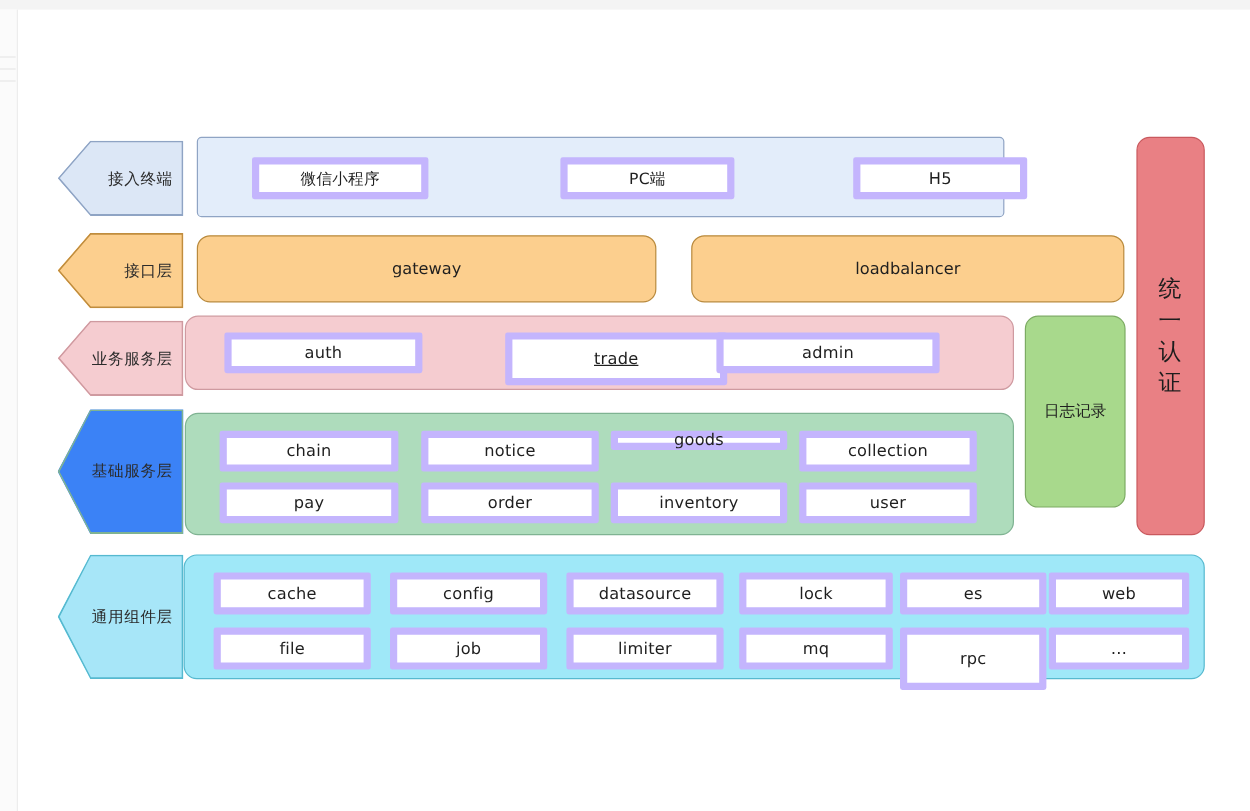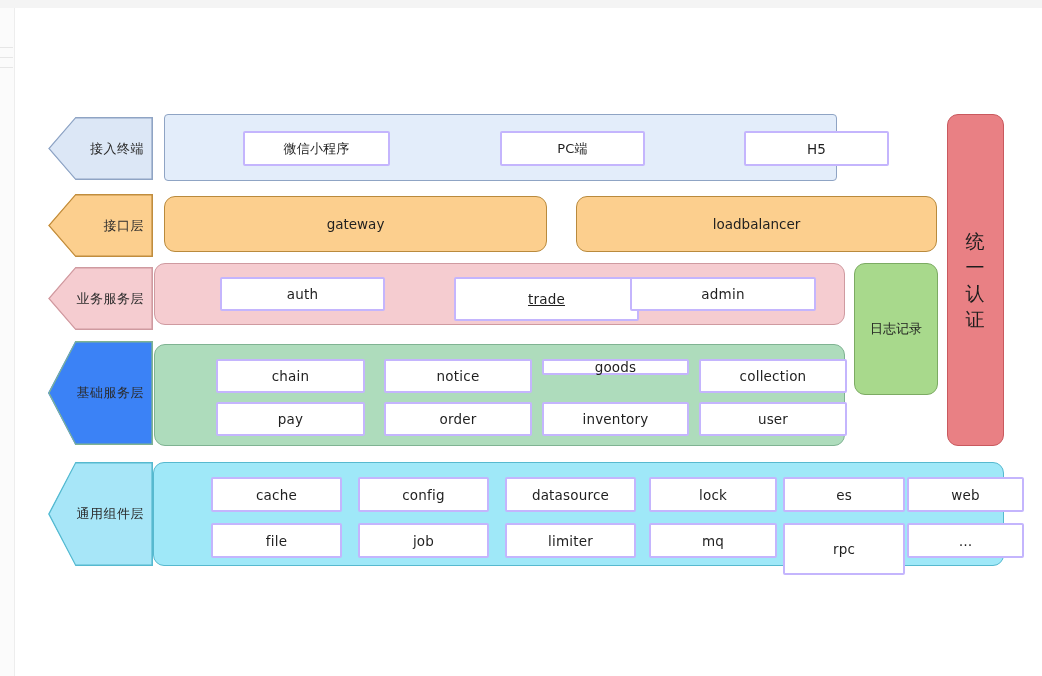--- a/index.html
+++ b/index.html
@@ -83,29 +83,28 @@
     border-radius: 11px;
     border: 1px solid #9aa3ad;
   }
   .layer-panel.sharp { border-radius: 3px; }
 
   
   .cell {
     position: absolute;
     box-sizing: border-box;
     background: #ffffff;
-    border: 2px solid #c4b5fd;
+    border: 6px solid #c4b5fd;
     border-radius: 2px;
     display: flex;
     align-items: center;
     justify-content: center;
     font-size: 13.5px;
     color: #1f1f1f;
     letter-spacing: .2px;
-    margin-left: 33px;
   }
   .cell.cjk { font-size: 13px; }
 
   
   .block {
     position: absolute;
     box-sizing: border-box;
     border-radius: 11px;
     border: 1px solid #b98a3d;
     display: flex;
@@ -232,21 +231,21 @@
   <div class="cell" style="left:750px; top:477px; width:122px; height:35px;">es</div>
   <div class="cell" style="left:874px; top:477px; width:117px; height:35px;">web</div>
 
   <div class="cell" style="left:325px; top:523px; width:131px; height:35px;">job</div>
   <div class="cell" style="left:178px; top:523px; width:131px; height:35px;">file</div>
   <div class="cell" style="left:472px; top:523px; width:131px; height:35px;">limiter</div>
   <div class="cell" style="left:616px; top:523px; width:128px; height:35px;">mq</div>
   <div class="cell" style="left:750px; top:523px; width:122px; height:52px;">rpc</div>
   <div class="cell" style="left:874px; top:523px; width:117px; height:35px;">…</div>
 
-  <div class="side-panel" style="left:854px; top:263px; width:84px; height:132px; background:#a8d98c; border:1px solid #7cab63;">
+  <div class="side-panel" style="left:854px; top:263px; width:84px; height:160px; background:#a8d98c; border:1px solid #7cab63;">
     <span class="side-label">日志记录</span>
   </div>
 
   <div class="side-panel" style="left:947px; top:114px; width:57px; height:332px; background:#e98084; border:1px solid #c9595e;">
     <div class="vtext">
       <span>统</span>
       <span>一</span>
       <span>认</span>
       <span>证</span>
     </div>

